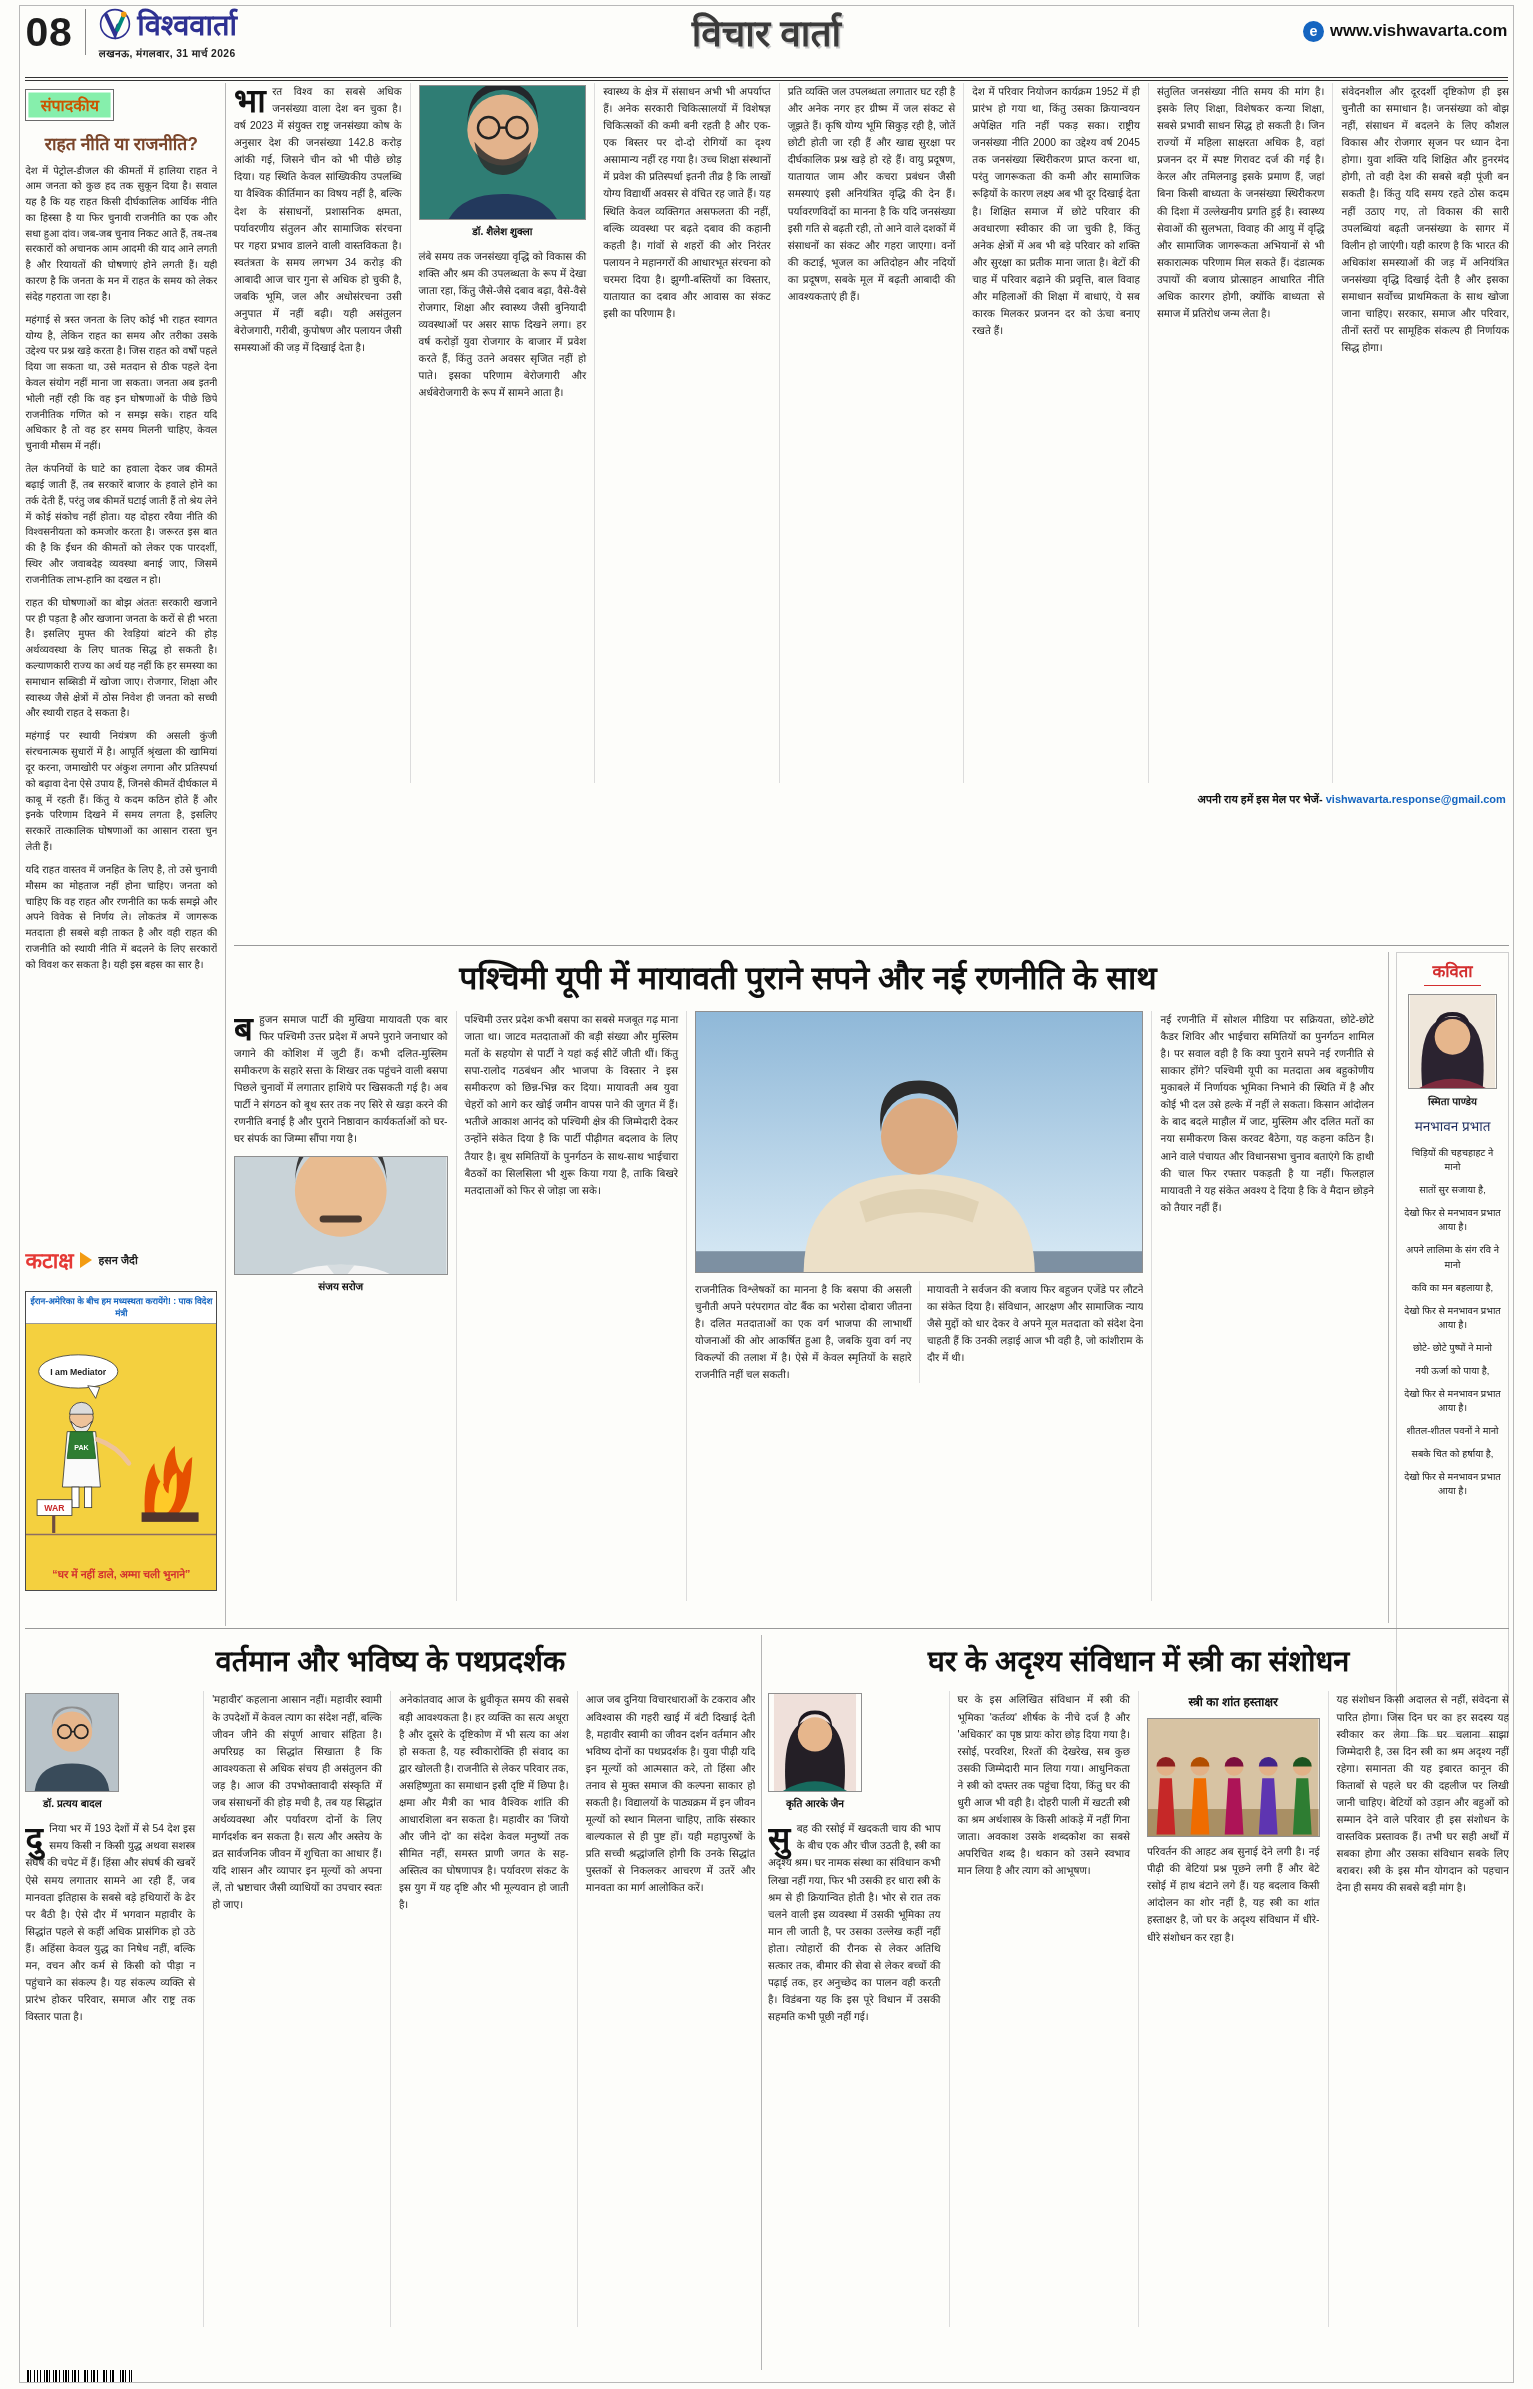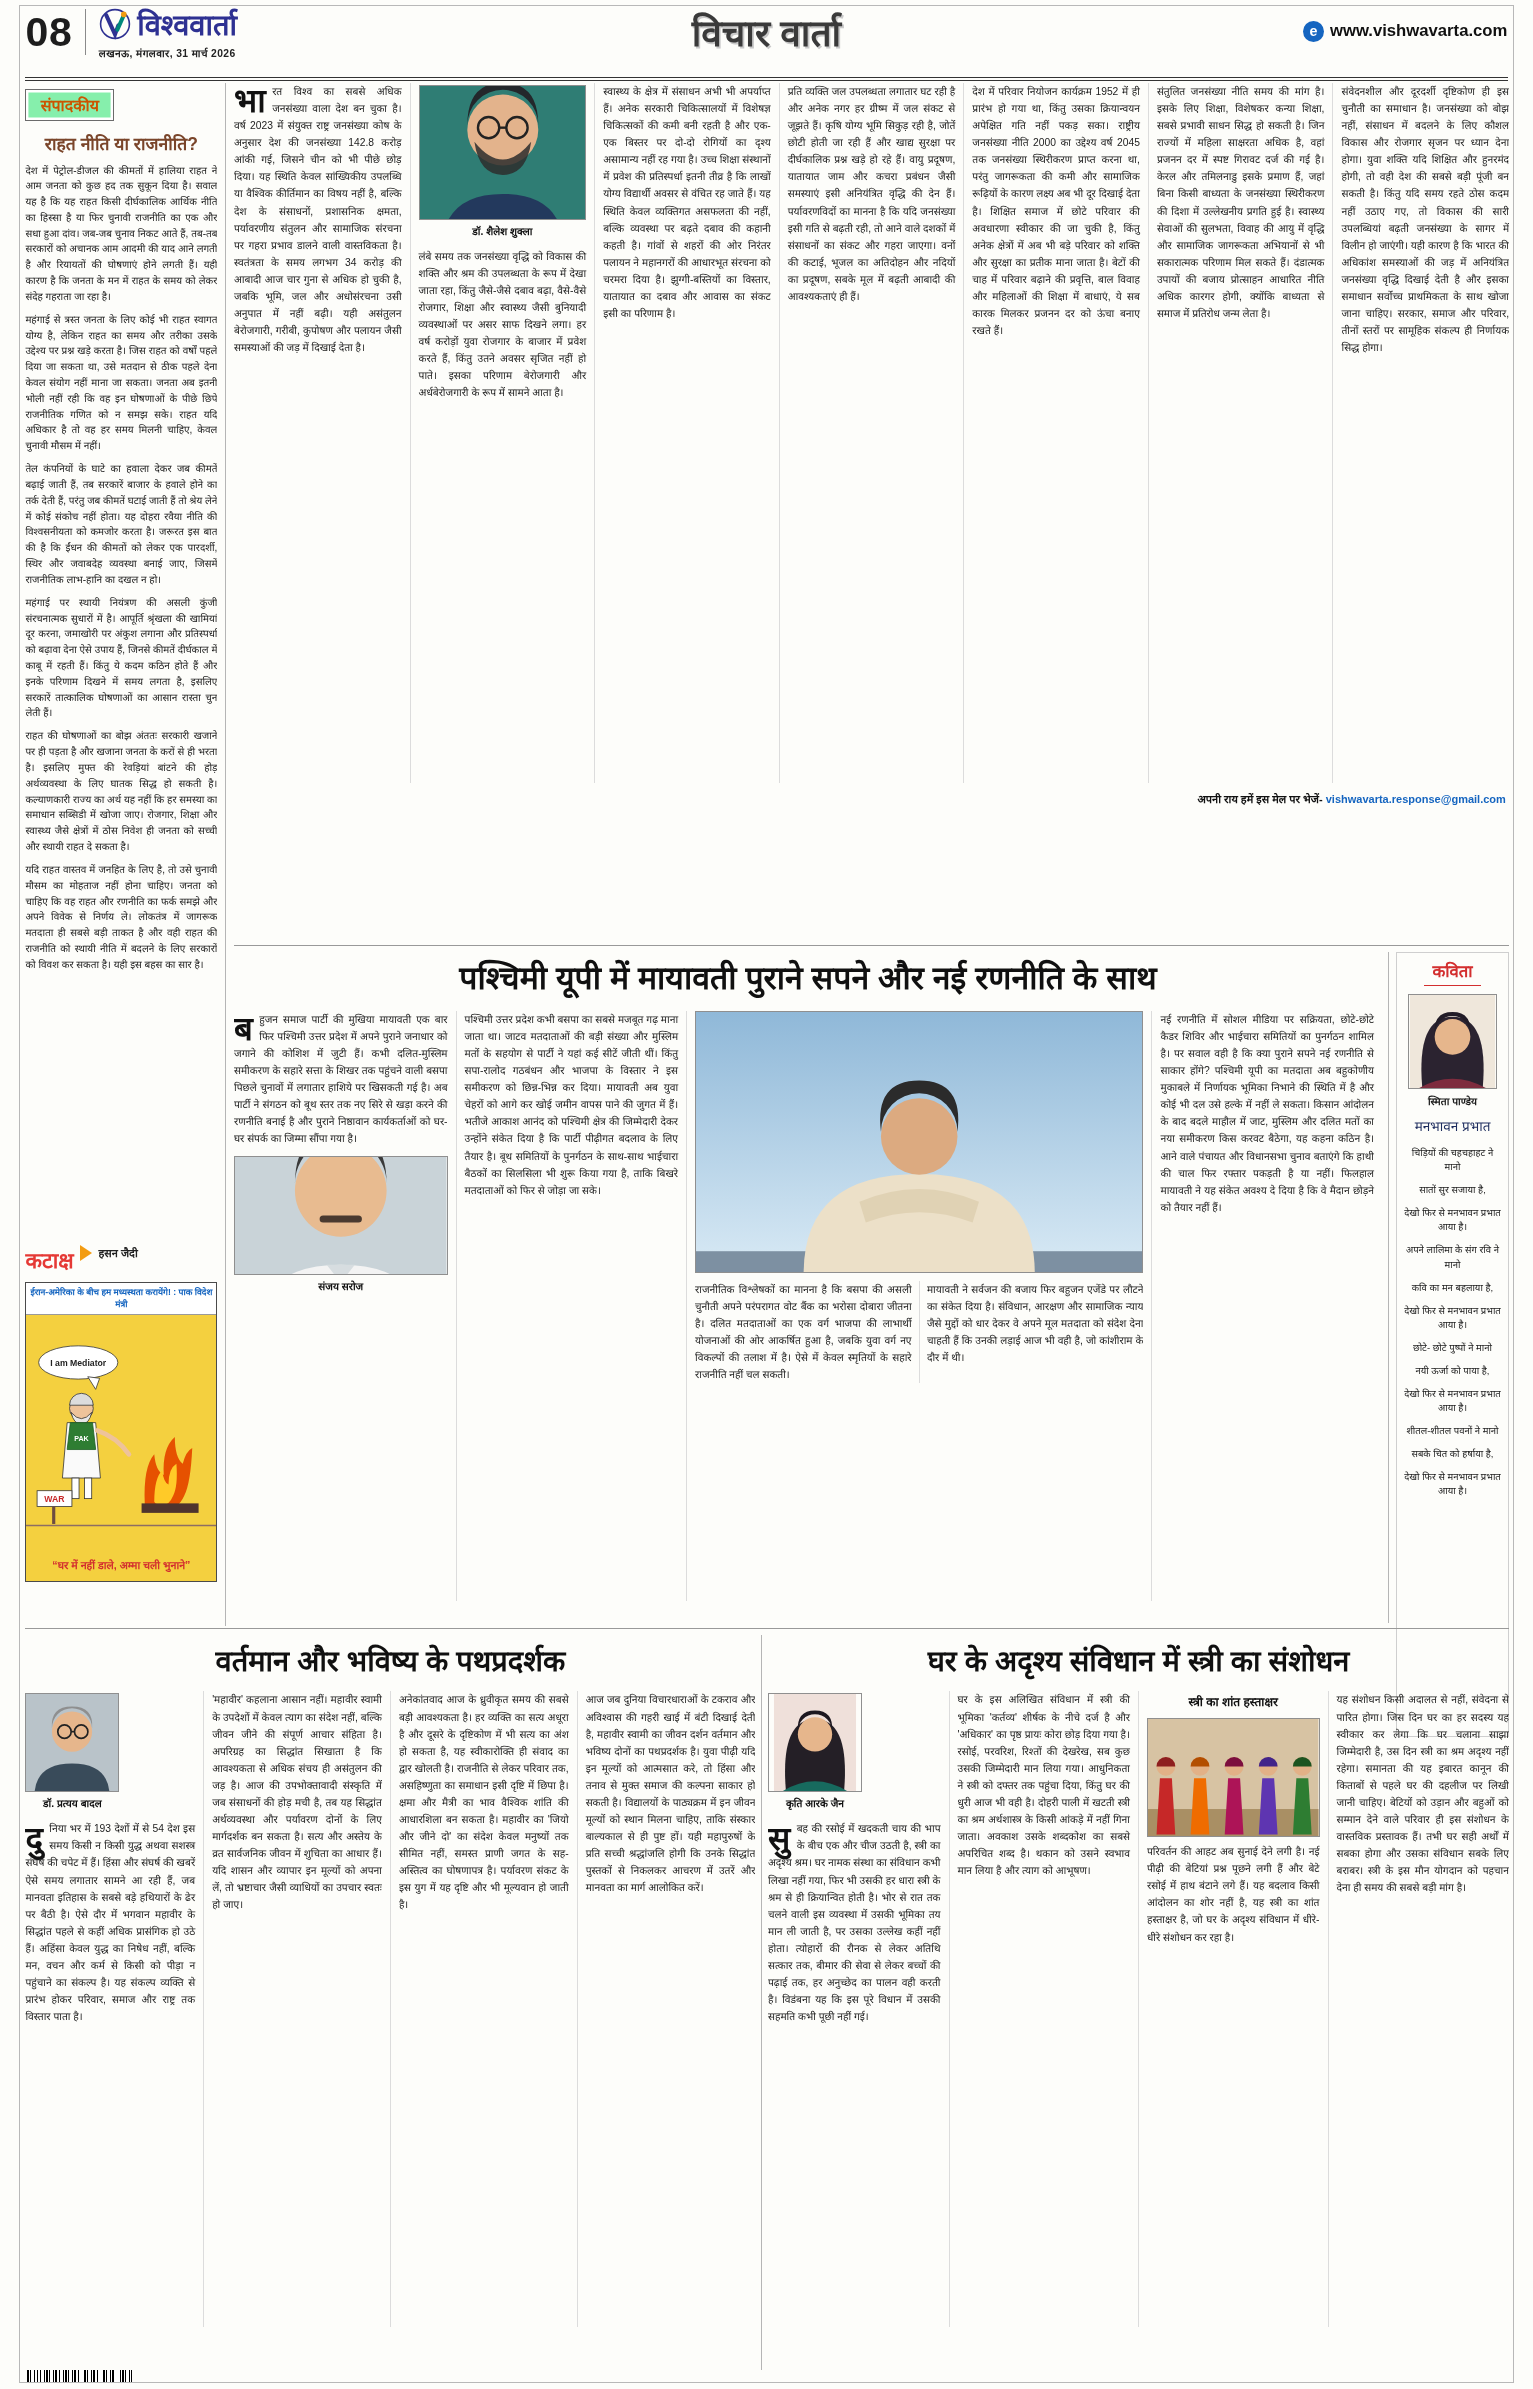--- a/index.html
+++ b/index.html
@@ -72,21 +72,21 @@
   .vdiv-poem { position:absolute; left:1388px; top:952px; width:0.8px; height:671px; background:#b5b5b5; }
   .poem { position:absolute; left:1396px; top:952px; width:113px; height:785px; text-align:center; border:0.8px solid #cfcfcf; padding:6.4px 5.6px; overflow:hidden; }
   .poem-label { color:#d32f2f; font-weight:bold; font-size:16.7px; border-bottom:1.6px solid #d32f2f; display:inline-block; padding:0 8px 2.4px; margin-bottom:8px; }
   .poem-photo svg { display:block; margin:0 auto; border:0.8px solid #8f8f8f; }
   .poem-author { font-size:10.3px; font-weight:bold; margin:4.8px 0 9.5px; }
   .poem-title { font-size:13.5px; font-weight:normal; color:#1d2c5e; margin-bottom:11px; }
   .pline { font-size:9.5px; line-height:1.5; margin-bottom:8.7px; color:#222; }
 
   
   .kataksh { position:absolute; left:25.4px; top:1245px; width:192px; height:377px; }
-  .kat-header { display:flex; align-items:flex-start; gap:6.4px; margin-bottom:8px; }
+  .kat-header { display:flex; align-items:center; gap:6.4px; margin-bottom:17px; }
   .kat-title { color:#e53935; font-weight:bold; font-size:21.5px; }
   .kat-arrow { width:0; height:0; border-left:12px solid #f39c12; border-top:8px solid transparent; border-bottom:8px solid transparent; }
   .kat-artist { font-size:11px; font-weight:bold; color:#222; }
   .cartoon { border:0.8px solid #4a4a4a; background:#fff; }
   .cartoon-top { font-size:8.7px; color:#1565c0; font-weight:bold; text-align:center; padding:4px 3.2px; border-bottom:0.8px solid #9a9a9a; line-height:1.35; }
   .cartoon-svg { display:block; width:100%; height:239px; background:#f4d03f; }
   .cartoon-caption { background:#f4d03f; color:#d32f2f; font-weight:bold; text-align:center; font-size:10.7px; padding:3.2px 4.8px 9.5px; }
 
   .hdiv2 { position:absolute; left:25.4px; right:24px; top:1628px; height:0.8px; background:#999; }
 
@@ -134,22 +134,22 @@
   <div class="rule-double"></div>
 
   <aside class="editorial">
     <div style="text-align:left;">
       <span class="ed-label-box">संपादकीय</span>
     </div>
     <h2 class="ed-headline">राहत नीति या राजनीति?</h2>
     <p class="body-copy">देश में पेट्रोल-डीजल की कीमतों में हालिया राहत ने आम जनता को कुछ हद तक सुकून दिया है। सवाल यह है कि यह राहत किसी दीर्घकालिक आर्थिक नीति का हिस्सा है या फिर चुनावी राजनीति का एक और सधा हुआ दांव। जब-जब चुनाव निकट आते हैं, तब-तब सरकारों को अचानक आम आदमी की याद आने लगती है और रियायतों की घोषणाएं होने लगती हैं। यही कारण है कि जनता के मन में राहत के समय को लेकर संदेह गहराता जा रहा है।</p>
     <p class="body-copy">महंगाई से त्रस्त जनता के लिए कोई भी राहत स्वागत योग्य है, लेकिन राहत का समय और तरीका उसके उद्देश्य पर प्रश्न खड़े करता है। जिस राहत को वर्षों पहले दिया जा सकता था, उसे मतदान से ठीक पहले देना केवल संयोग नहीं माना जा सकता। जनता अब इतनी भोली नहीं रही कि वह इन घोषणाओं के पीछे छिपे राजनीतिक गणित को न समझ सके। राहत यदि अधिकार है तो वह हर समय मिलनी चाहिए, केवल चुनावी मौसम में नहीं।</p>
     <p class="body-copy">तेल कंपनियों के घाटे का हवाला देकर जब कीमतें बढ़ाई जाती हैं, तब सरकारें बाजार के हवाले होने का तर्क देती हैं, परंतु जब कीमतें घटाई जाती हैं तो श्रेय लेने में कोई संकोच नहीं होता। यह दोहरा रवैया नीति की विश्वसनीयता को कमजोर करता है। जरूरत इस बात की है कि ईंधन की कीमतों को लेकर एक पारदर्शी, स्थिर और जवाबदेह व्यवस्था बनाई जाए, जिसमें राजनीतिक लाभ-हानि का दखल न हो।</p>
+    <p class="body-copy">राहत की घोषणाओं का बोझ अंततः सरकारी खजाने पर ही पड़ता है और खजाना जनता के करों से ही भरता है। इसलिए मुफ्त की रेवड़ियां बांटने की होड़ अर्थव्यवस्था के लिए घातक सिद्ध हो सकती है। कल्याणकारी राज्य का अर्थ यह नहीं कि हर समस्या का समाधान सब्सिडी में खोजा जाए। रोजगार, शिक्षा और स्वास्थ्य जैसे क्षेत्रों में ठोस निवेश ही जनता को सच्ची और स्थायी राहत दे सकता है।</p>
     <p class="body-copy">महंगाई पर स्थायी नियंत्रण की असली कुंजी संरचनात्मक सुधारों में है। आपूर्ति श्रृंखला की खामियां दूर करना, जमाखोरी पर अंकुश लगाना और प्रतिस्पर्धा को बढ़ावा देना ऐसे उपाय हैं, जिनसे कीमतें दीर्घकाल में काबू में रहती हैं। किंतु ये कदम कठिन होते हैं और इनके परिणाम दिखने में समय लगता है, इसलिए सरकारें तात्कालिक घोषणाओं का आसान रास्ता चुन लेती हैं।</p>
-    <p class="body-copy">राहत की घोषणाओं का बोझ अंततः सरकारी खजाने पर ही पड़ता है और खजाना जनता के करों से ही भरता है। इसलिए मुफ्त की रेवड़ियां बांटने की होड़ अर्थव्यवस्था के लिए घातक सिद्ध हो सकती है। कल्याणकारी राज्य का अर्थ यह नहीं कि हर समस्या का समाधान सब्सिडी में खोजा जाए। रोजगार, शिक्षा और स्वास्थ्य जैसे क्षेत्रों में ठोस निवेश ही जनता को सच्ची और स्थायी राहत दे सकता है।</p>
     <p class="body-copy">यदि राहत वास्तव में जनहित के लिए है, तो उसे चुनावी मौसम का मोहताज नहीं होना चाहिए। जनता को चाहिए कि वह राहत और रणनीति का फर्क समझे और अपने विवेक से निर्णय ले। लोकतंत्र में जागरूक मतदाता ही सबसे बड़ी ताकत है और वही राहत की राजनीति को स्थायी नीति में बदलने के लिए सरकारों को विवश कर सकता है। यही इस बहस का सार है।</p>
   </aside>
 
   <div class="vdiv-main"></div>
 
   <section class="main-article">
     <div class="cols">
       <div class="col">
         <span class="dropcap">भा</span><span>रत विश्व का सबसे अधिक जनसंख्या वाला देश बन चुका है। वर्ष 2023 में संयुक्त राष्ट्र जनसंख्या कोष के अनुसार देश की जनसंख्या 142.8 करोड़ आंकी गई, जिसने चीन को भी पीछे छोड़ दिया। यह स्थिति केवल सांख्यिकीय उपलब्धि या वैश्विक कीर्तिमान का विषय नहीं है, बल्कि देश के संसाधनों, प्रशासनिक क्षमता, पर्यावरणीय संतुलन और सामाजिक संरचना पर गहरा प्रभाव डालने वाली वास्तविकता है। स्वतंत्रता के समय लगभग 34 करोड़ की आबादी आज चार गुना से अधिक हो चुकी है, जबकि भूमि, जल और अधोसंरचना उसी अनुपात में नहीं बढ़ी। यही असंतुलन बेरोजगारी, गरीबी, कुपोषण और पलायन जैसी समस्याओं की जड़ में दिखाई देता है।</span>
       </div>

